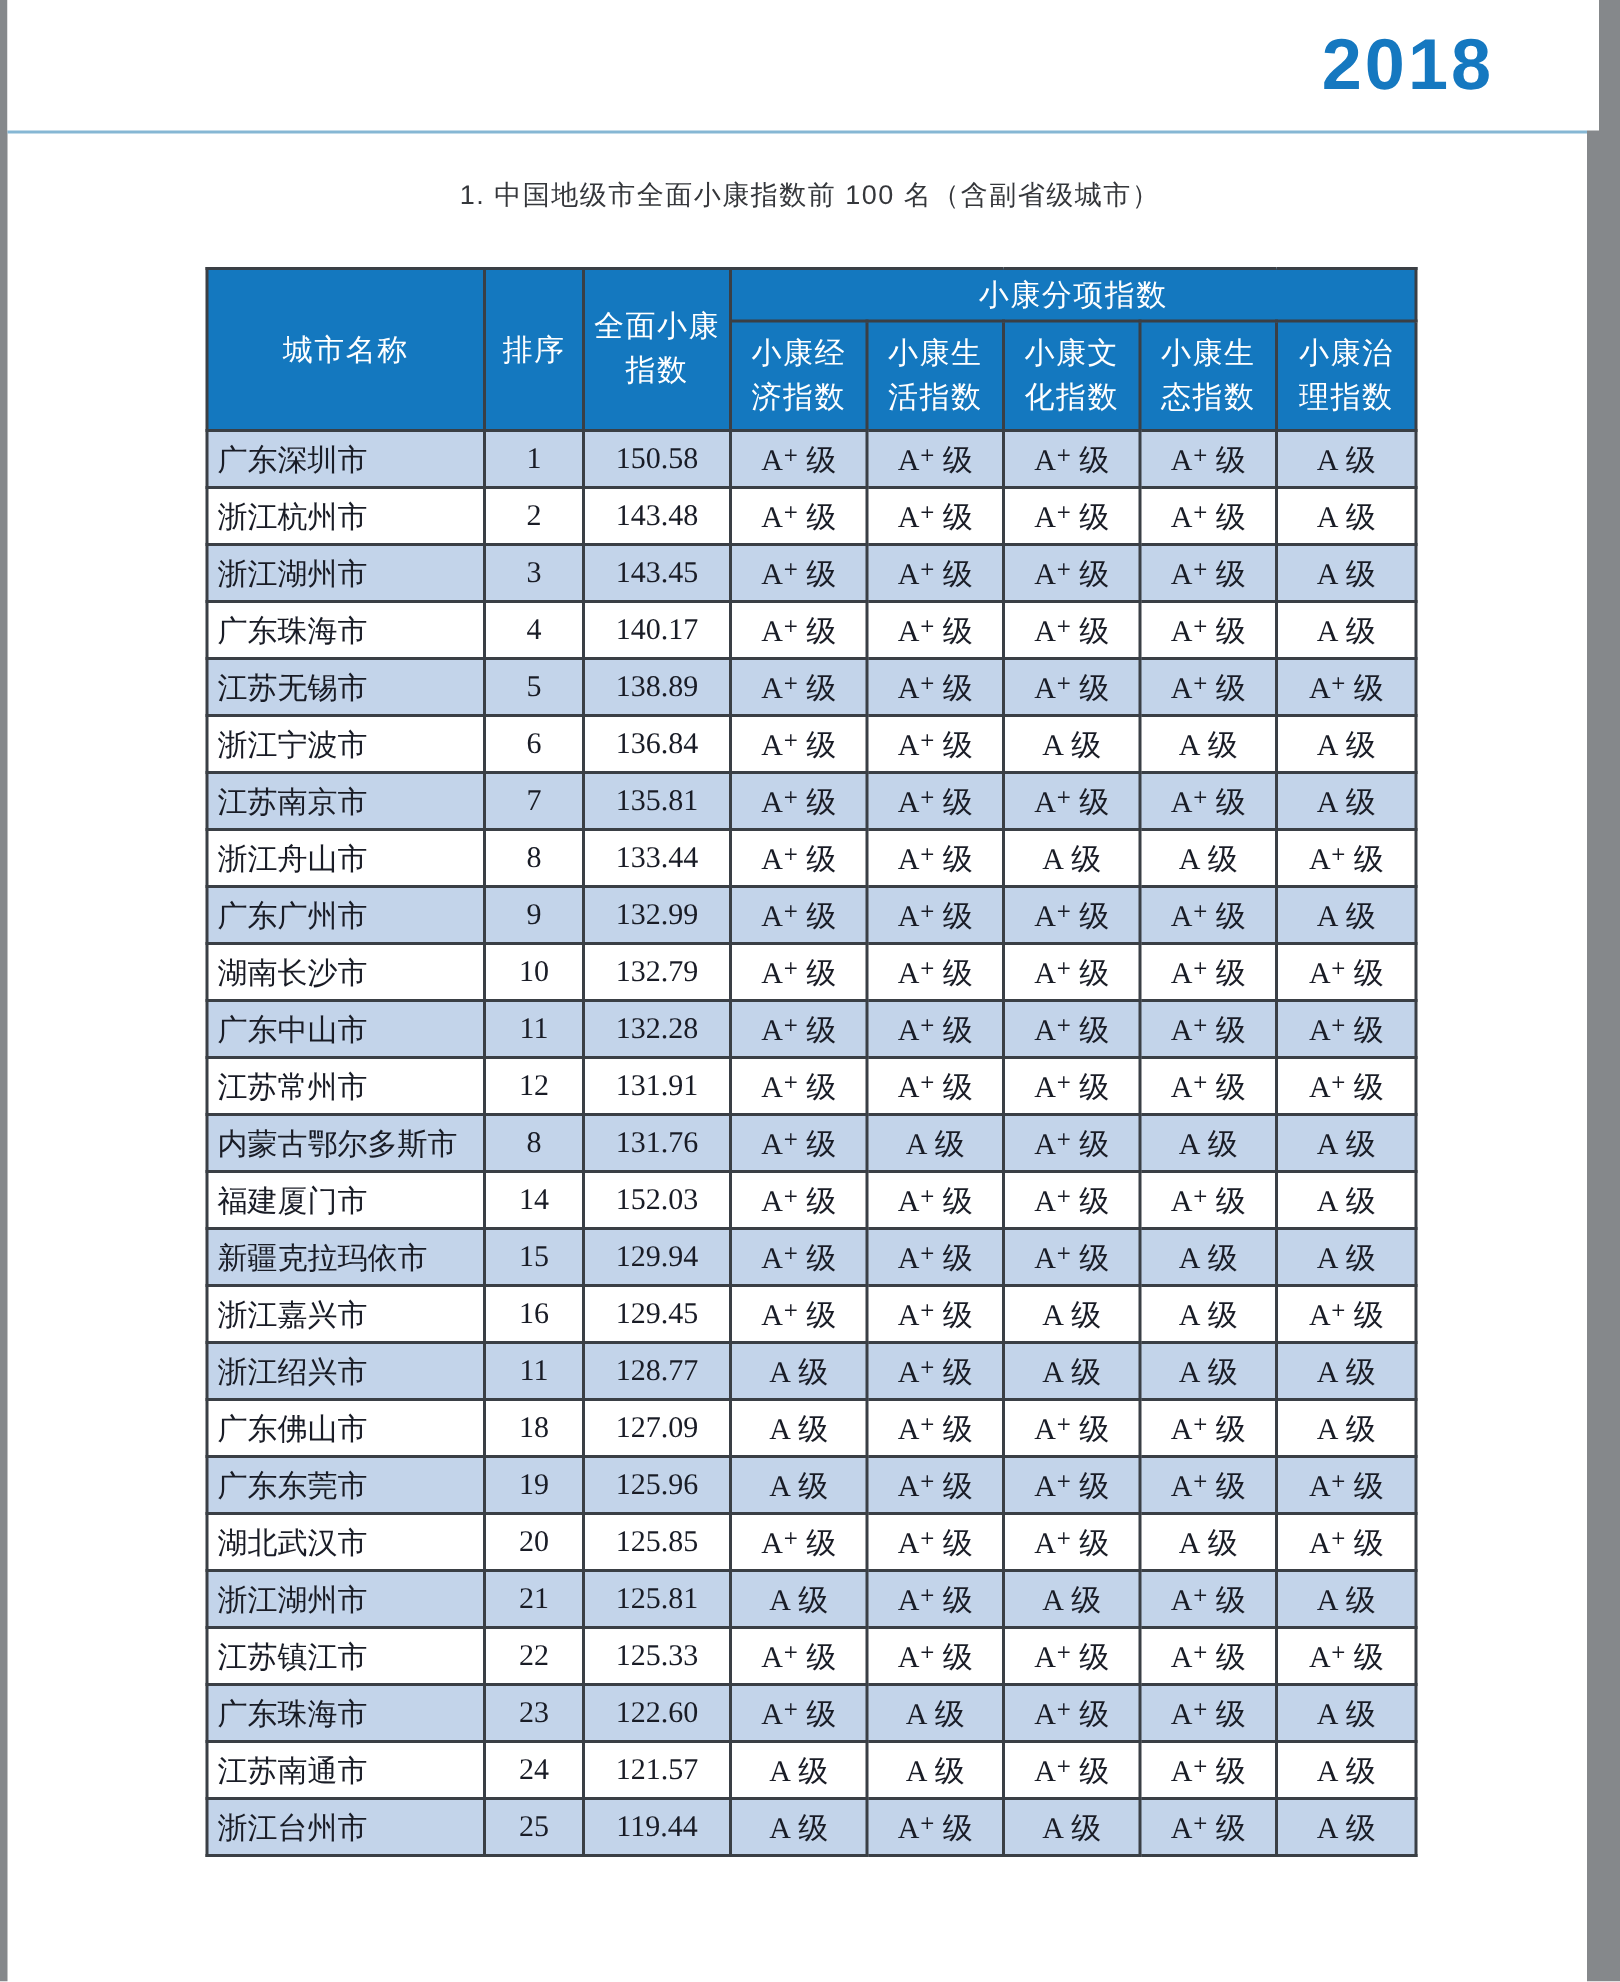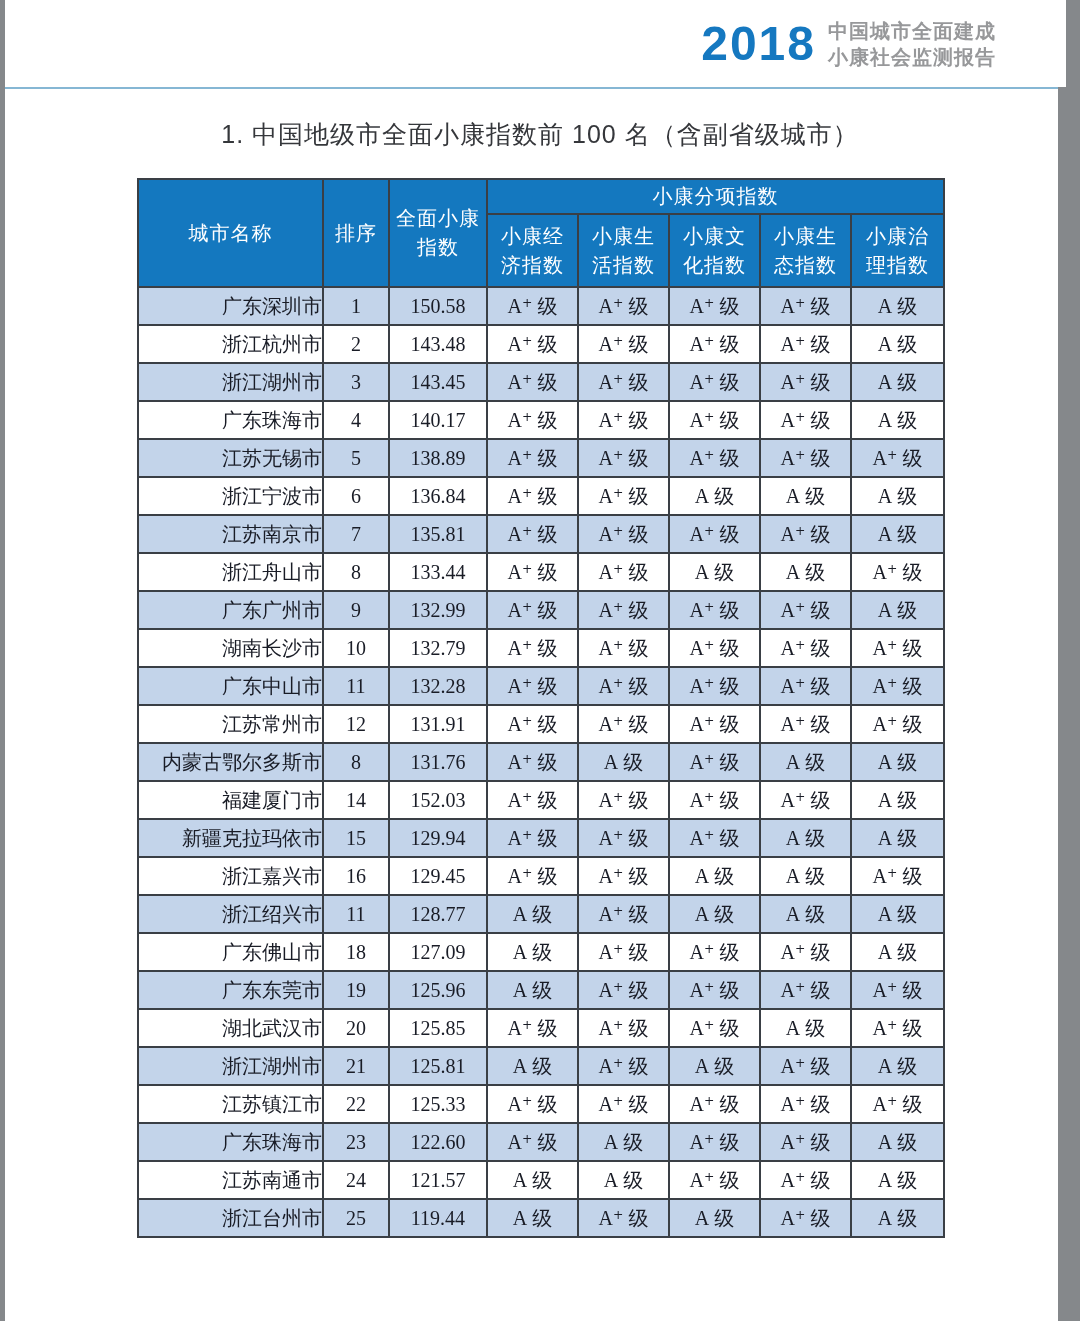--- a/index.html
+++ b/index.html
@@ -44,21 +44,21 @@
     position: absolute; left: 5px; right: 22px; top: 87px;
     height: 2px; background: #86b7d4;
   }
 
   
   .section-title {
     position: absolute;
     top: 118px; left: 137px; width: 806px;
     margin: 0;
     text-align: center;
-    font-size: 25px; font-weight: normal;
+    font-size: 18px; font-weight: normal;
     color: #35373b; letter-spacing: 1px;
   }
 
   
   table.ranking-table {
     position: absolute;
     top: 178px; left: 137px;
     width: 806px;
     border-collapse: collapse;
     table-layout: fixed;
@@ -82,22 +82,22 @@
   .ranking-table tbody td {
     height: 36px;
     font-family: "Liberation Serif", "DejaVu Serif", serif;
     font-size: 20px;
     color: #191c26;
     text-align: center;
     background: #ffffff;
   }
   .ranking-table tbody tr.alt td { background: #c3d4ea; }
   .ranking-table tbody td.city {
-    text-align: right;
-    padding-left: 20px;
+    text-align: left;
+    padding-left: 6px;
     margin-top: 21px;
   }
   .ranking-table sup {
     font-size: 0.62em;
     vertical-align: baseline;
     position: relative;
     top: -0.45em;
     font-family: "DejaVu Serif", serif;
   }
 </style>
@@ -105,24 +105,20 @@
 <body>
 
 <div class="page">
 
   <div class="side-strip left"></div>
   <div class="side-strip right"></div>
 
   <header class="report-header">
     <div class="brand">
       <span class="brand-year">2018</span>
-      <span class="brand-text">
-        <span>中国城市全面建成</span>
-        <span>小康社会监测报告</span>
-      </span>
     </div>
   </header>
 
   <div class="header-divider"></div>
 
   <h1 class="section-title">1. 中国地级市全面小康指数前 100 名（含副省级城市）</h1>
 
   <table class="ranking-table">
     <colgroup>
       <col style="width:185px">

